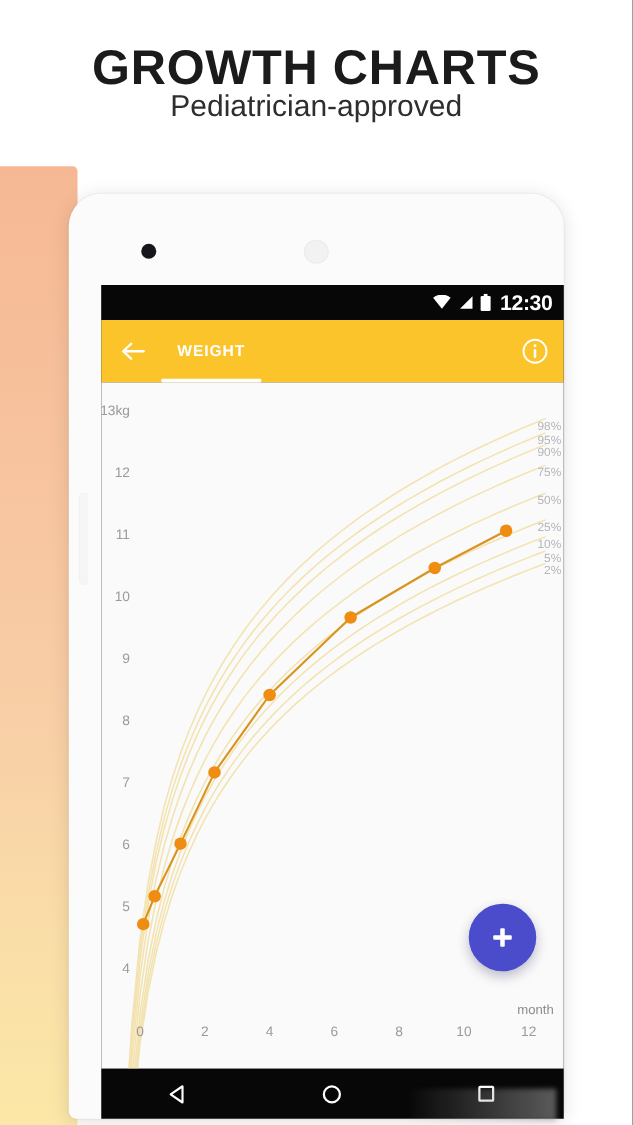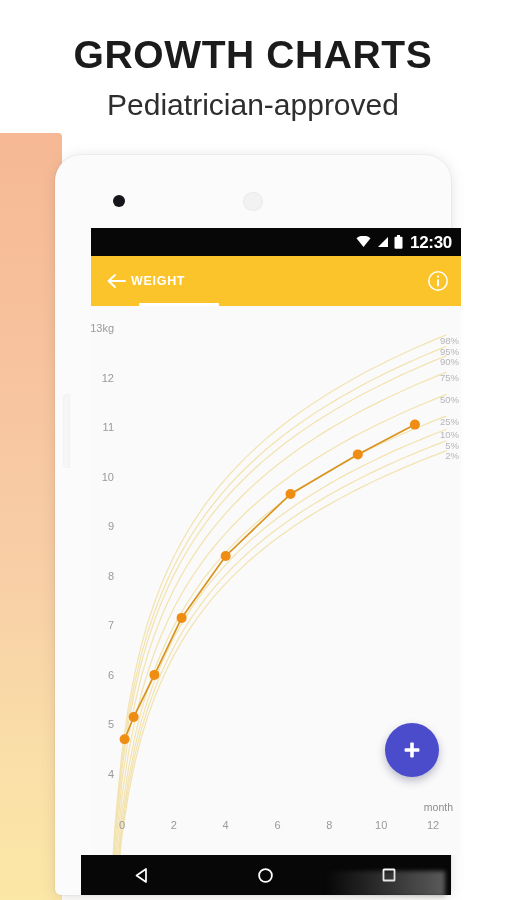--- a/index.html
+++ b/index.html
@@ -18,22 +18,22 @@
     border-top-right-radius:4px;
   }
 
   
   #headline-block { position:absolute; left:0; top:0; width:506px; text-align:center; }
   #headline {
     font-size:39px; font-weight:bold; letter-spacing:0.6px;
     color:#1b1b1b; margin-top:35px; line-height:1;
   }
   #subheadline {
-    font-size:30px; font-weight:normal; color:#2e2e2e;
-    margin-top:16px; line-height:1;
+    font-size:24px; font-weight:normal; color:#2e2e2e;
+    line-height:1;
   }
 
   
   #phone {
     position:absolute; left:55px; top:155px; width:396px; height:740px;
     background:#fbfbfb;
     border-radius:26px 26px 6px 6px;
     box-shadow:0 2px 14px rgba(120,100,90,0.20), 0 0 0 1px rgba(0,0,0,0.03);
   }
   #phone-inner {
@@ -55,21 +55,21 @@
     box-shadow:0 0 0 1px rgba(0,0,0,0.035);
   }
   #btn-volume {
     position:absolute; left:-4px; top:240px; width:5px; height:72px;
     background:#f6f6f6; border-radius:3px 0 0 3px;
     box-shadow:0 0 0 1px rgba(0,0,0,0.035);
   }
 
   
   #screen {
-    position:absolute; left:23px; top:73px; width:370px; height:627px;
+    position:absolute; left:13px; top:73px; width:370px; height:627px;
     background:#404040; overflow:hidden;
   }
 
   
   #status-bar {
     height:28px; background:#070707; display:flex; align-items:center;
     justify-content:flex-end; padding-right:9px;
   }
   .sb-ico { margin-left:5px; display:flex; align-items:center; }
   #status-time {
@@ -79,21 +79,21 @@
 
   
   #app-bar {
     height:50px; background:#fbc42a; display:flex; align-items:center;
     position:relative; padding:0 10px;
   }
   #back-arrow { width:30px; display:flex; justify-content:center; align-items:center; }
   #tabs { display:flex; align-items:center; flex:1; height:100%; }
   .tab {
     font-size:12.5px; font-weight:bold; letter-spacing:0.7px;
-    height:100%; display:flex; align-items:center; 
+    height:100%; display:flex; align-items:center; justify-content:center;
     position:relative;
   }
   #tab-weight { color:#ffffff; width:96px; }
   #tab-height { color:#f6d372; width:86px; }
   #tab-head   { color:#f6d372; width:104px; }
   #tab-weight .underline {
     position:absolute; left:8px; right:8px; bottom:0; height:3px;
     background:#ffffff; border-radius:1px;
   }
   #info-icon { width:26px; display:flex; justify-content:center; align-items:center; }

